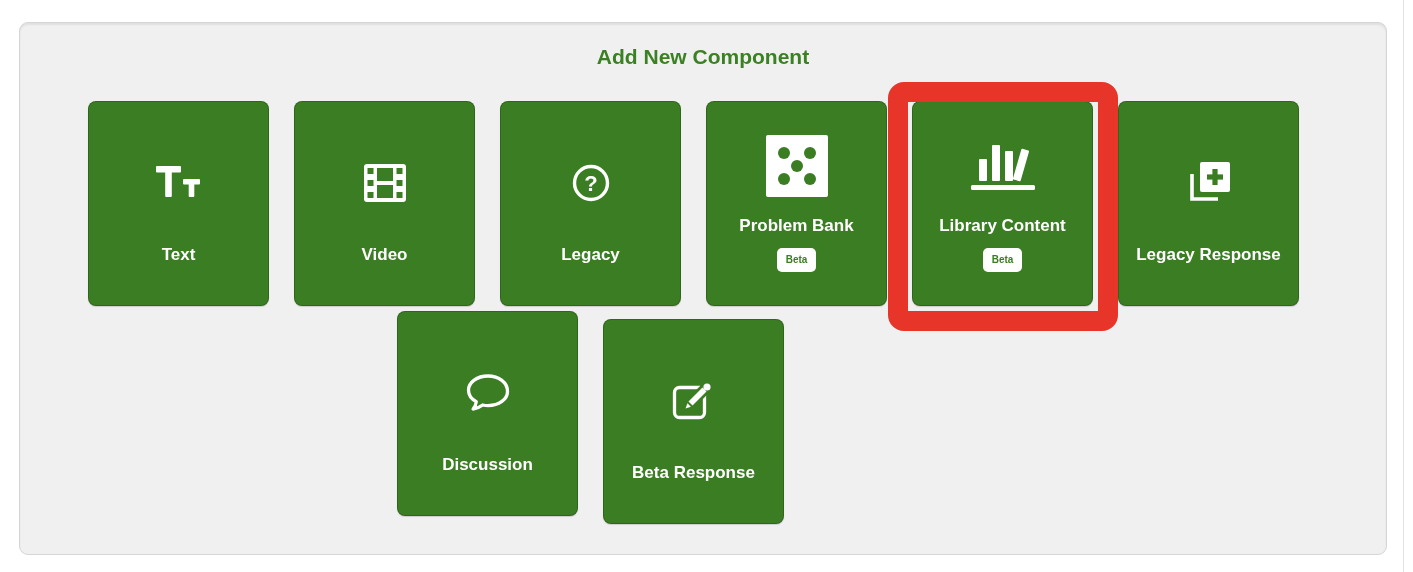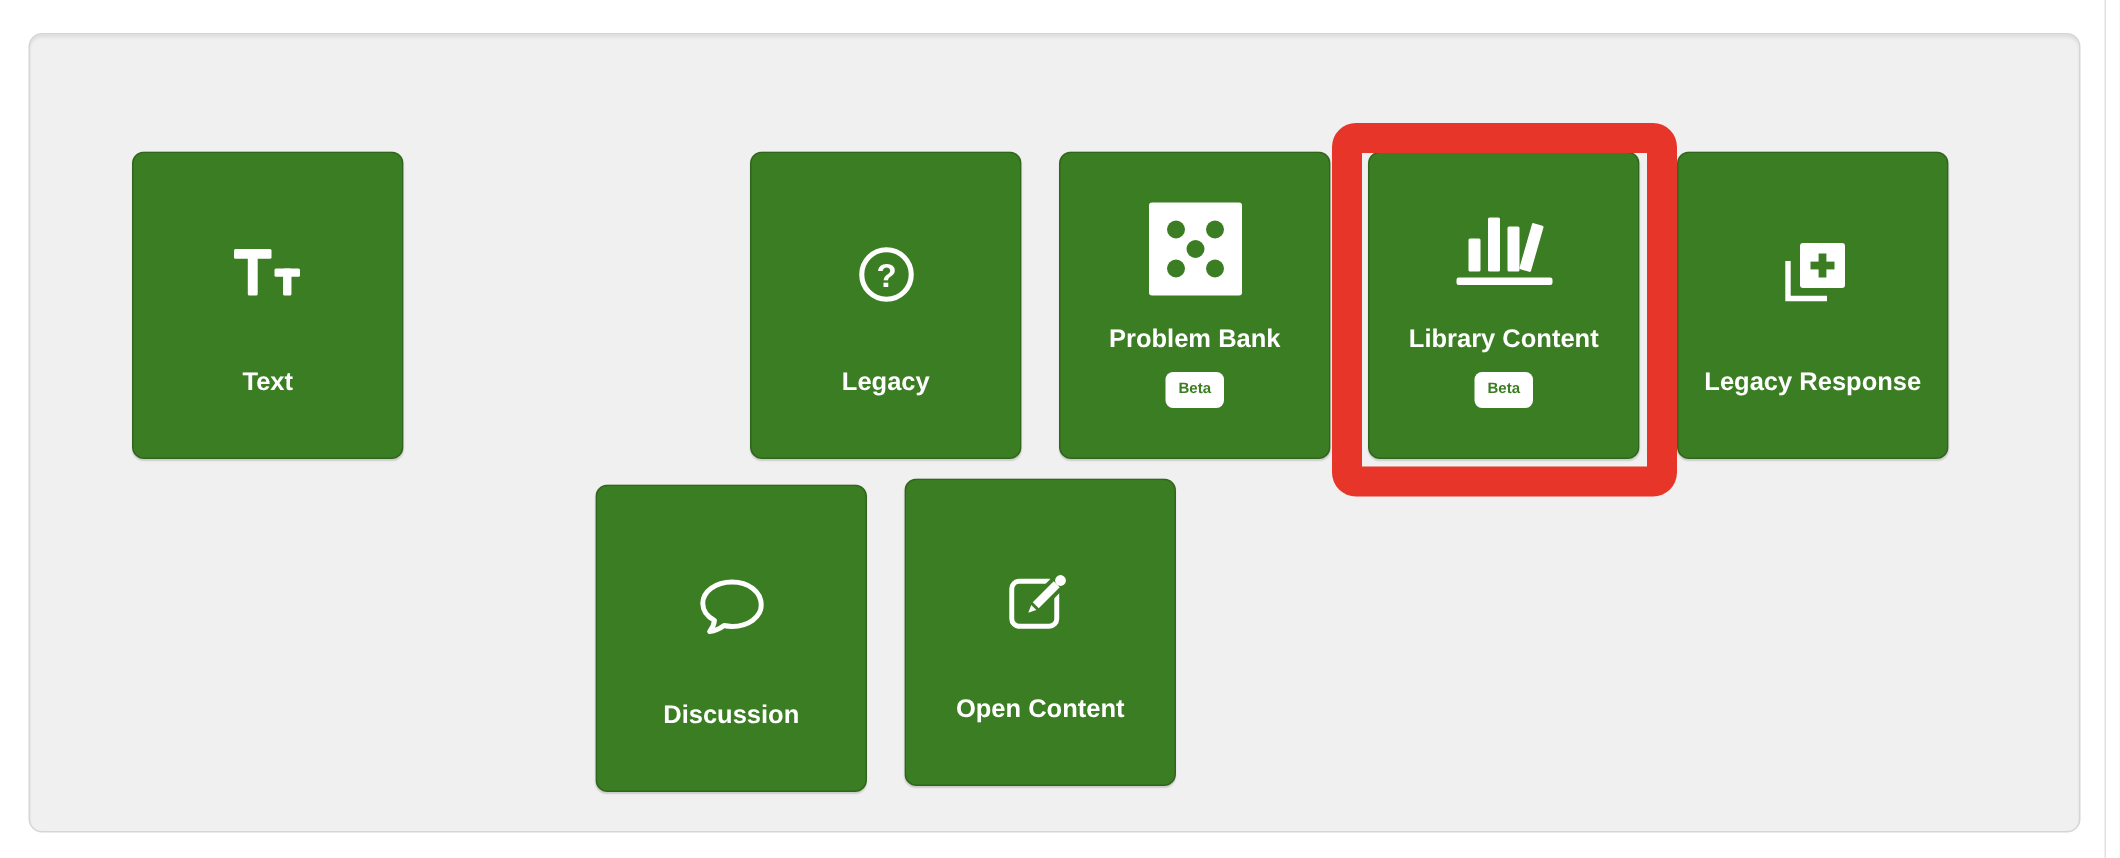--- a/index.html
+++ b/index.html
@@ -60,35 +60,54 @@
   }
   .window-edge{
     position:absolute;left:1403px;top:0;width:1px;height:572px;background:#e2e2e2;
   }
   svg{display:block;}
 </style>
 </head>
 <body>
 
 <div class="panel">
+  <h2 class="panel-title">Add New Component</h2>
 
   <a class="comp-btn plain" style="left:68px;top:78px">
     <span class="icon">
       <svg width="45" height="38" viewBox="0 0 45 38">
         <g fill="#ffffff">
           <rect x="0" y="2" width="25" height="6.5" rx="1"></rect>
           <rect x="9.2" y="2" width="6.6" height="31" rx="1"></rect>
           <rect x="27" y="15" width="17" height="5.5" rx="1"></rect>
           <rect x="32.7" y="15" width="5.6" height="18" rx="1"></rect>
         </g>
       </svg>
     </span>
     <span class="label">Text</span>
   </a>
 
+  <a class="comp-btn plain" style="left:274px;top:78px">
+    <span class="icon">
+      <svg width="42" height="38" viewBox="0 0 42 38">
+        <rect x="0" y="0" width="42" height="38" rx="3" fill="#ffffff"></rect>
+        <g style="fill:var(--green)">
+          <rect x="3.5" y="4" width="6" height="6"></rect>
+          <rect x="3.5" y="16" width="6" height="6"></rect>
+          <rect x="3.5" y="28" width="6" height="6"></rect>
+          <rect x="32.5" y="4" width="6" height="6"></rect>
+          <rect x="32.5" y="16" width="6" height="6"></rect>
+          <rect x="32.5" y="28" width="6" height="6"></rect>
+          <rect x="13" y="4" width="16" height="13"></rect>
+          <rect x="13" y="21" width="16" height="13"></rect>
+        </g>
+      </svg>
+    </span>
+    <span class="label">Video</span>
+  </a>
 
   <a class="comp-btn plain" style="left:480px;top:78px">
     <span class="icon">
       <svg width="40" height="40" viewBox="0 0 40 40">
         <circle cx="20" cy="20" r="16.5" fill="none" stroke="#ffffff" stroke-width="3.4"></circle>
         <text x="20" y="28" text-anchor="middle" font-size="22" font-weight="bold" fill="#ffffff">?</text>
       </svg>
     </span>
     <span class="label">Legacy</span>
   </a>
@@ -133,39 +152,39 @@
         <rect x="15" y="1" width="30" height="30" rx="2" fill="#ffffff"></rect>
         <g style="fill:var(--green)">
           <rect x="27.4" y="8" width="5.2" height="16"></rect>
           <rect x="22" y="13.4" width="16" height="5.2"></rect>
         </g>
       </svg>
     </span>
     <span class="label">Legacy Response</span>
   </a>
 
-  <a class="comp-btn plain" style="left:377px;top:300px">
+  <a class="comp-btn plain" style="left:377px;top:288px">
     <span class="icon">
       <svg width="46" height="40" viewBox="0 0 46 40">
         <path d="M23 3 C12 3 3.5 9.4 3.5 17.2 c0 4.7 3.1 8.9 7.8 11.4 C11 31.3 9.7 34.1 8.1 36 c3.7 -.5 7 -2 9.6 -4 1.7 .4 3.5 .6 5.3 .6 11 0 19.5 -6.4 19.5 -14.2 C42.5 9.4 34 3 23 3 Z" fill="none" stroke="#ffffff" stroke-width="3.3" stroke-linejoin="round"></path>
       </svg>
     </span>
     <span class="label">Discussion</span>
   </a>
 
   <a class="comp-btn plain" style="left:583px;top:296px">
     <span class="icon">
       <svg width="46" height="42" viewBox="0 0 46 42">
         <rect x="3.5" y="7.5" width="30" height="30" rx="5" fill="none" stroke="#ffffff" stroke-width="3.3"></rect>
         <line x1="18" y1="25" x2="33" y2="10" style="stroke:var(--green)" stroke-width="11" stroke-linecap="round"></line>
         <line x1="19.5" y1="23.5" x2="33.5" y2="9.5" stroke="#ffffff" stroke-width="5.6"></line>
         <circle cx="36" cy="7" r="3.6" fill="#ffffff"></circle>
         <path d="M14.5 28.5 l2 -5.2 3.4 3.4 z" fill="#ffffff"></path>
       </svg>
     </span>
-    <span class="label">Open Content</span>
+    <span class="label">Beta Response</span>
   </a>
 
 
   <div class="highlight"></div>
 </div>
 
 <div class="window-edge"></div>
 
 </body></html>

